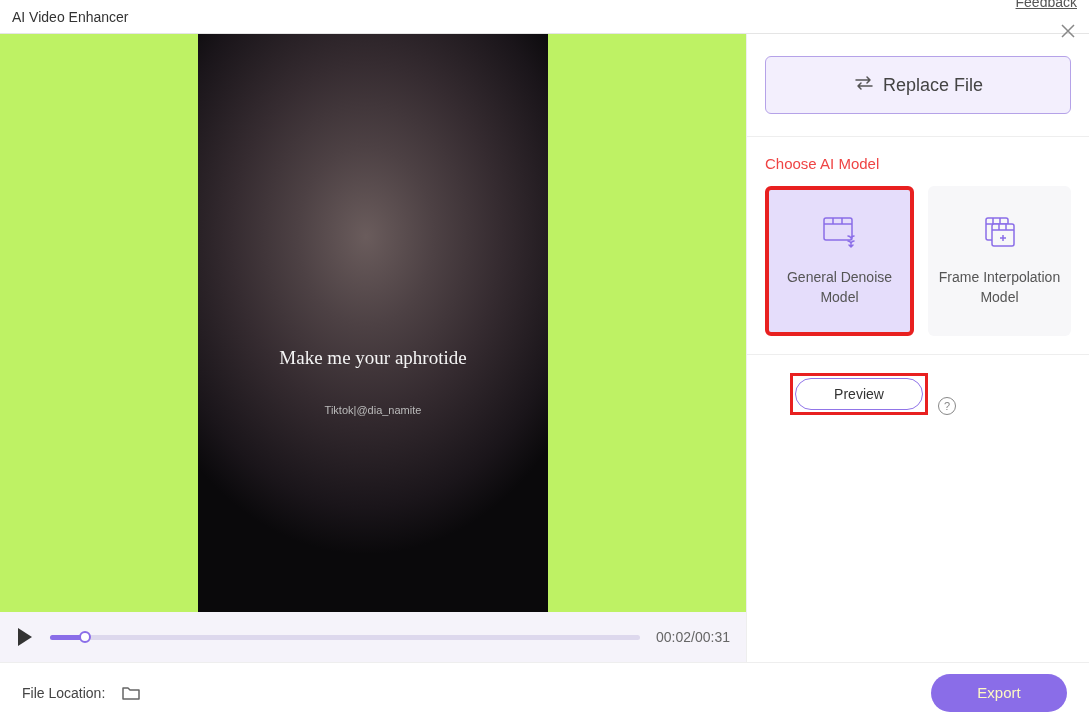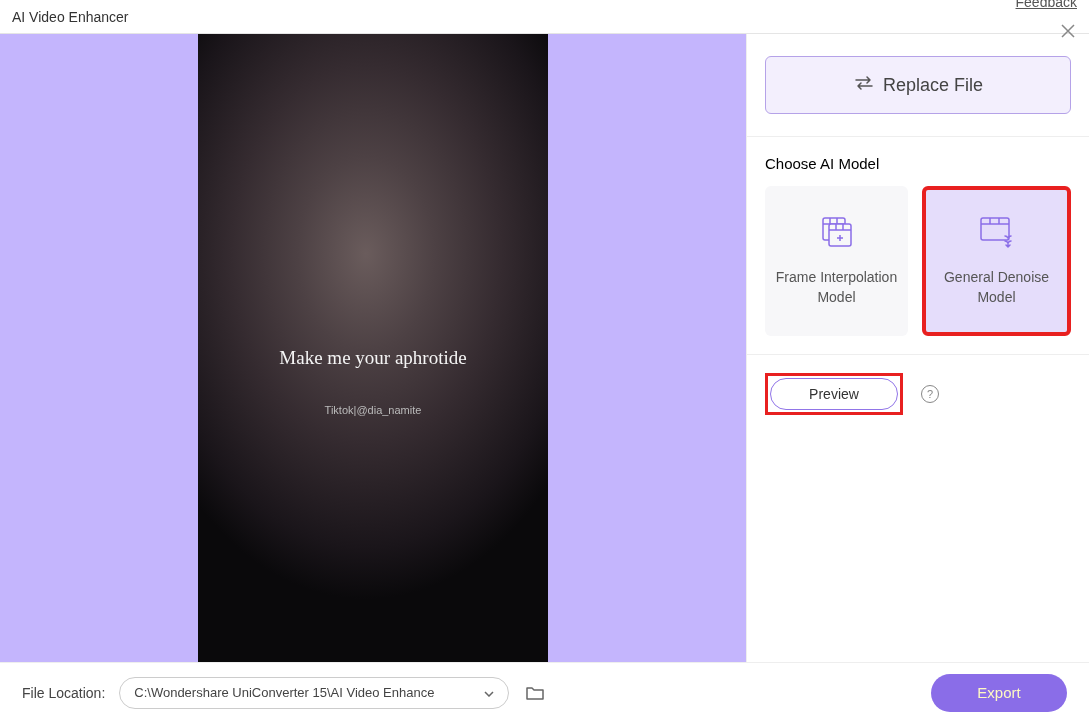--- a/index.html
+++ b/index.html
@@ -7,45 +7,45 @@
     
     .header { height: 34px; border-bottom: 1px solid #e5e5e5; display: flex; align-items: center; padding: 4px 12px; justify-content: space-between; }
     .header-title { font-size: 14px; color: #333; }
     .header-right { display: flex; align-items: flex-end; gap: 12px; flex-direction: column; }
     .feedback-link { font-size: 14px; color: #555; text-decoration: underline; cursor: pointer; }
     .close-btn { width: 18px; height: 18px; cursor: pointer; display: flex; align-items: center; justify-content: center; color: #888; }
     
     .main-area { flex: 1; display: flex; }
     
     .video-section { width: 747px; display: flex; flex-direction: column; border-right: 1px solid #eee; }
-    .video-canvas { flex: 1; background: #c4b5fd; display: flex; align-items: center; justify-content: center; position: relative; }
+    .video-canvas { flex: 1; background: #bef264; display: flex; align-items: center; justify-content: center; position: relative; }
     .video-content { width: 350px; height: 100%; background: radial-gradient(ellipse 70% 55% at 48% 35%, #6a5c5c 0%, #4d4144 28%, #352b30 55%, #1a151a 85%, #0a090b 100%); position: relative; overflow: hidden; }
     .overlay-text1 { position: absolute; top: 313px; left: 50%; transform: translateX(-50%); color: #f5f5f5; font-family: Georgia, serif; font-size: 19px; white-space: nowrap; }
     .overlay-text2 { position: absolute; top: 370px; left: 50%; transform: translateX(-50%); color: #bbb; font-size: 11px; white-space: nowrap; }
     
     .player-bar { height: 50px; background: #f5f3fa; display: flex; align-items: center; padding: 0 16px; gap: 16px; }
     .play-btn { cursor: pointer; display: flex; align-items: center; }
     .progress-track { flex: 1; height: 5px; background: #ddd8ed; border-radius: 3px; position: relative; cursor: pointer; }
     .progress-fill { position: absolute; left: 0; top: 0; height: 100%; width: 6%; background: #8a6de8; border-radius: 3px; }
     .progress-thumb { position: absolute; left: 6%; top: 50%; transform: translate(-50%, -50%); width: 12px; height: 12px; background: #fff; border: 2px solid #8a6de8; border-radius: 50%; }
     .time-label { font-size: 14px; color: #666; }
     
     .sidebar { flex: 1; display: flex; flex-direction: column; }
     .sidebar-top { padding: 22px 18px; border-bottom: 1px solid #eee; }
     .replace-btn { width: 100%; height: 58px; border: 1px solid #b5a2e8; background: #f3effd; border-radius: 6px; display: flex; align-items: center; justify-content: center; gap: 8px; cursor: pointer; color: #444; font-size: 18px; }
     
     .model-section { padding: 18px; border-bottom: 1px solid #eee; }
-    .section-label { font-size: 15px; color: #000000; margin-bottom: 14px; }
+    .section-label { font-size: 15px; color: #ef4444; margin-bottom: 14px; }
     .model-cards { display: flex; gap: 14px; }
     .model-card { flex: 1; height: 150px; border-radius: 6px; display: flex; flex-direction: column; align-items: center; justify-content: center; gap: 14px; cursor: pointer; text-align: center; padding: 8px; }
     .model-card.selected { background: #e5ddfb; border: 4px solid #e82020; }
     .model-card.unselected { background: #f7f7f9; border: 1px solid transparent; }
     .model-card-label { font-size: 14px; color: #555; line-height: 1.4; }
     
-    .preview-section { padding: 18px; display: flex; align-items: center; gap: 18px; }
+    .preview-section { padding: 18px; display: flex; align-items: flex-end; gap: 10px; margin-left: 25px; }
     .preview-wrap { border: 3px solid #e82020; padding: 2px; }
     .preview-btn { width: 128px; height: 32px; border: 1.5px solid #9175e8; background: #fff; border-radius: 16px; display: flex; align-items: center; justify-content: center; cursor: pointer; font-size: 14px; color: #333; }
     .help-icon { width: 18px; height: 18px; border: 1.5px solid #888; border-radius: 50%; display: flex; align-items: center; justify-content: center; font-size: 11px; color: #888; cursor: pointer; }
     
     .footer { height: 60px; border-top: 1px solid #eee; display: flex; align-items: center; padding: 0 22px; gap: 14px; }
     .file-label { font-size: 14px; color: #444; }
     .file-select { width: 390px; height: 32px; border: 1px solid #ccc; border-radius: 16px; padding: 0 14px; display: flex; align-items: center; justify-content: space-between; font-size: 13px; color: #444; cursor: pointer; }
     .folder-btn { width: 24px; height: 24px; cursor: pointer; display: flex; align-items: center; justify-content: center; }
     .footer-spacer { flex: 1; }
     .export-btn { width: 136px; height: 38px; background: #8a6de8; color: #fef9c3; border-radius: 19px; border: none; font-size: 15px; cursor: pointer; display: flex; align-items: center; justify-content: center; }
@@ -66,89 +66,93 @@
 </div>
 
 <div class="main-area">
   <div class="video-section">
     <div class="video-canvas">
       <div class="video-content">
         <div class="overlay-text1">Make me your aphrotide</div>
         <div class="overlay-text2">Tiktok|@dia_namite</div>
       </div>
     </div>
+    <div class="player-bar">
+      <span class="play-btn">
+        <svg width="18" height="20" viewBox="0 0 18 20">
+            <path d="M2 1 L16 10 L2 19 Z" fill="#333"></path>
+          </svg>
+      </span>
+      <div class="progress-track">
+        <div class="progress-fill"></div>
+        <div class="progress-thumb"></div>
+      </div>
+      <span class="time-label">00:02/00:31</span>
+    </div>
   </div>
 
   <div class="sidebar">
     <div class="sidebar-top">
       <div class="replace-btn">
         <span>
           <svg width="22" height="18" viewBox="0 0 22 18">
               <path d="M3 6 L17 6 M14 3 L17 6 L14 9 M19 12 L5 12 M8 9 L5 12 L8 15" stroke="#555" stroke-width="1.5" fill="none" stroke-linecap="round" stroke-linejoin="round"></path>
             </svg>
         </span>
         <span>Replace File</span>
       </div>
     </div>
 
     <div class="model-section">
       <div class="section-label">Choose AI Model</div>
       <div class="model-cards">
+        <div class="model-card selected">
+          <span>
+            <svg width="40" height="36" viewBox="0 0 40 36">
+                <rect x="4" y="4" width="28" height="22" rx="2" fill="none" stroke="#8a6de8" stroke-width="1.5"></rect>
+                <line x1="4" y1="10" x2="32" y2="10" stroke="#8a6de8" stroke-width="1.5"></line>
+                <line x1="13" y1="4" x2="13" y2="10" stroke="#8a6de8" stroke-width="1.5"></line>
+                <line x1="22" y1="4" x2="22" y2="10" stroke="#8a6de8" stroke-width="1.5"></line>
+                <path d="M28 22 Q30 22 31 24 Q32 22 34 22 M28 27 Q30 27 31 29 Q32 27 34 27 M31 29 L31 33 M29 31 L31 33 L33 31" stroke="#8a6de8" stroke-width="1.5" fill="none" stroke-linecap="round"></path>
+              </svg>
+          </span>
+          <span class="model-card-label">General Denoise Model</span>
+        </div>
         <div class="model-card unselected">
           <span>
             <svg width="40" height="36" viewBox="0 0 40 36">
                 <rect x="6" y="4" width="22" height="22" rx="2" fill="none" stroke="#8a6de8" stroke-width="1.5"></rect>
                 <line x1="6" y1="10" x2="28" y2="10" stroke="#8a6de8" stroke-width="1.5"></line>
                 <line x1="13" y1="4" x2="13" y2="10" stroke="#8a6de8" stroke-width="1.5"></line>
                 <line x1="20" y1="4" x2="20" y2="10" stroke="#8a6de8" stroke-width="1.5"></line>
                 <rect x="12" y="10" width="22" height="22" rx="2" fill="#f7f7f9" stroke="#8a6de8" stroke-width="1.5"></rect>
                 <line x1="12" y1="16" x2="34" y2="16" stroke="#8a6de8" stroke-width="1.5"></line>
                 <line x1="19" y1="10" x2="19" y2="16" stroke="#8a6de8" stroke-width="1.5"></line>
                 <line x1="26" y1="10" x2="26" y2="16" stroke="#8a6de8" stroke-width="1.5"></line>
                 <path d="M23 21 L23 27 M20 24 L26 24" stroke="#8a6de8" stroke-width="1.5"></path>
               </svg>
           </span>
           <span class="model-card-label">Frame Interpolation Model</span>
-        </div>
-        <div class="model-card selected">
-          <span>
-            <svg width="40" height="36" viewBox="0 0 40 36">
-                <rect x="4" y="4" width="28" height="22" rx="2" fill="none" stroke="#8a6de8" stroke-width="1.5"></rect>
-                <line x1="4" y1="10" x2="32" y2="10" stroke="#8a6de8" stroke-width="1.5"></line>
-                <line x1="13" y1="4" x2="13" y2="10" stroke="#8a6de8" stroke-width="1.5"></line>
-                <line x1="22" y1="4" x2="22" y2="10" stroke="#8a6de8" stroke-width="1.5"></line>
-                <path d="M28 22 Q30 22 31 24 Q32 22 34 22 M28 27 Q30 27 31 29 Q32 27 34 27 M31 29 L31 33 M29 31 L31 33 L33 31" stroke="#8a6de8" stroke-width="1.5" fill="none" stroke-linecap="round"></path>
-              </svg>
-          </span>
-          <span class="model-card-label">General Denoise Model</span>
         </div>
       </div>
     </div>
 
     <div class="preview-section">
       <div class="preview-wrap">
         <div class="preview-btn">
           <span>Preview</span>
         </div>
       </div>
       <span class="help-icon">?</span>
     </div>
   </div>
 </div>
 
 <div class="footer">
   <span class="file-label">File Location:</span>
-  <div class="file-select">
-    <span>C:\Wondershare UniConverter 15\AI Video Enhance</span>
-    <span>
-      <svg width="10" height="6" viewBox="0 0 10 6">
-          <path d="M1 1 L5 5 L9 1" stroke="#666" stroke-width="1.5" fill="none"></path>
-        </svg>
-    </span>
-  </div>
   <span class="folder-btn">
     <svg width="20" height="16" viewBox="0 0 20 16">
         <path d="M2 3 L2 14 L18 14 L18 5 L9 5 L7 3 Z" fill="none" stroke="#666" stroke-width="1.5" stroke-linejoin="round"></path>
       </svg>
   </span>
   <div class="footer-spacer"></div>
   <button class="export-btn">
     <span>Export</span>
   </button>
 </div>

